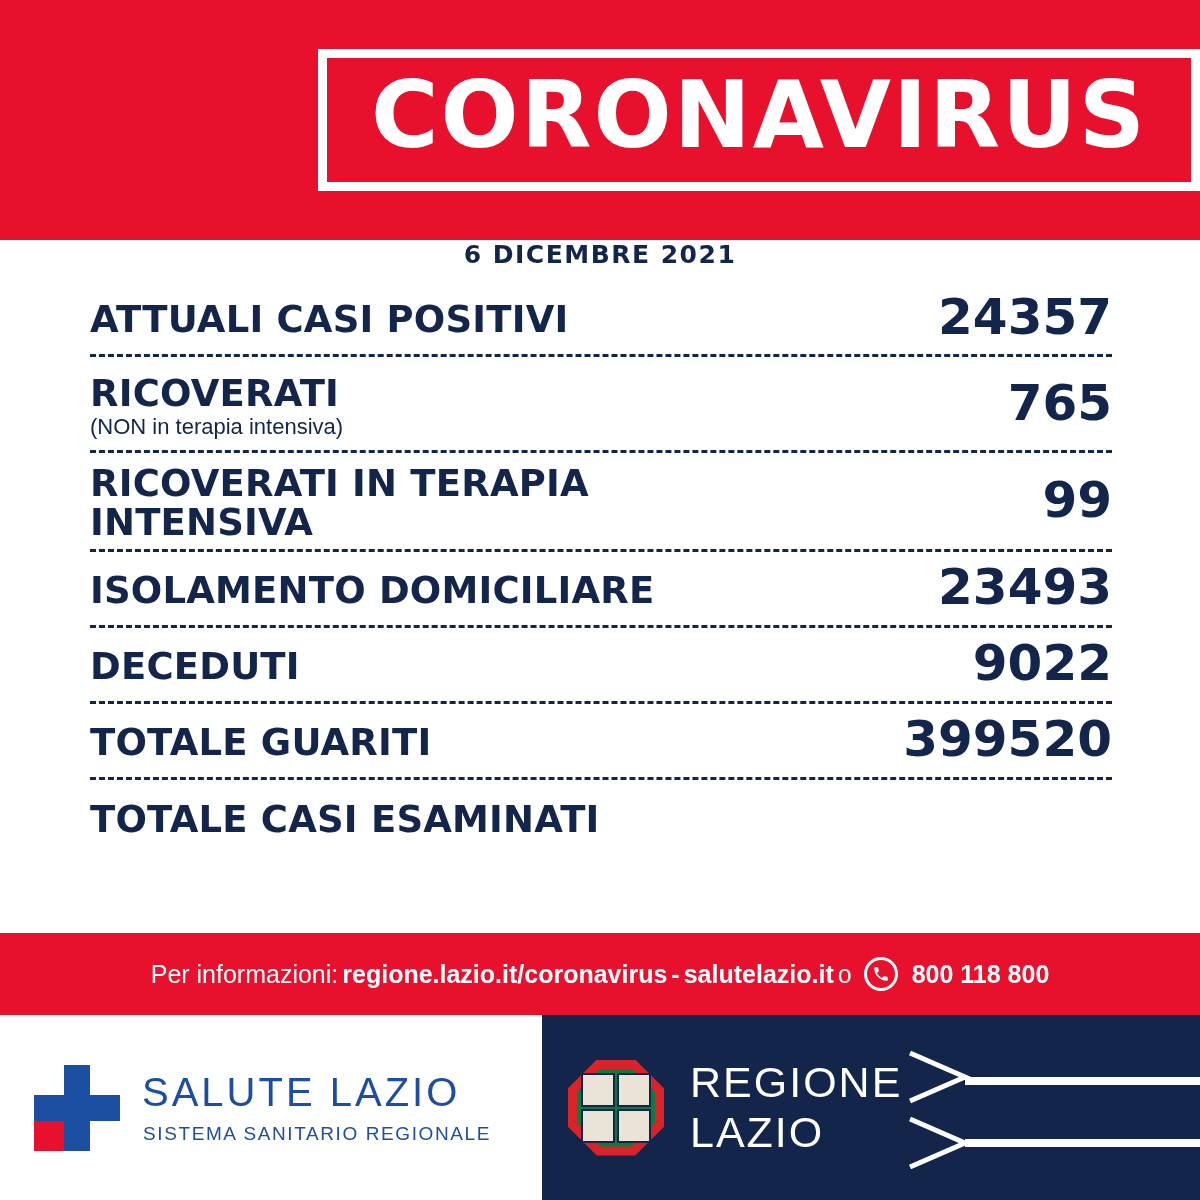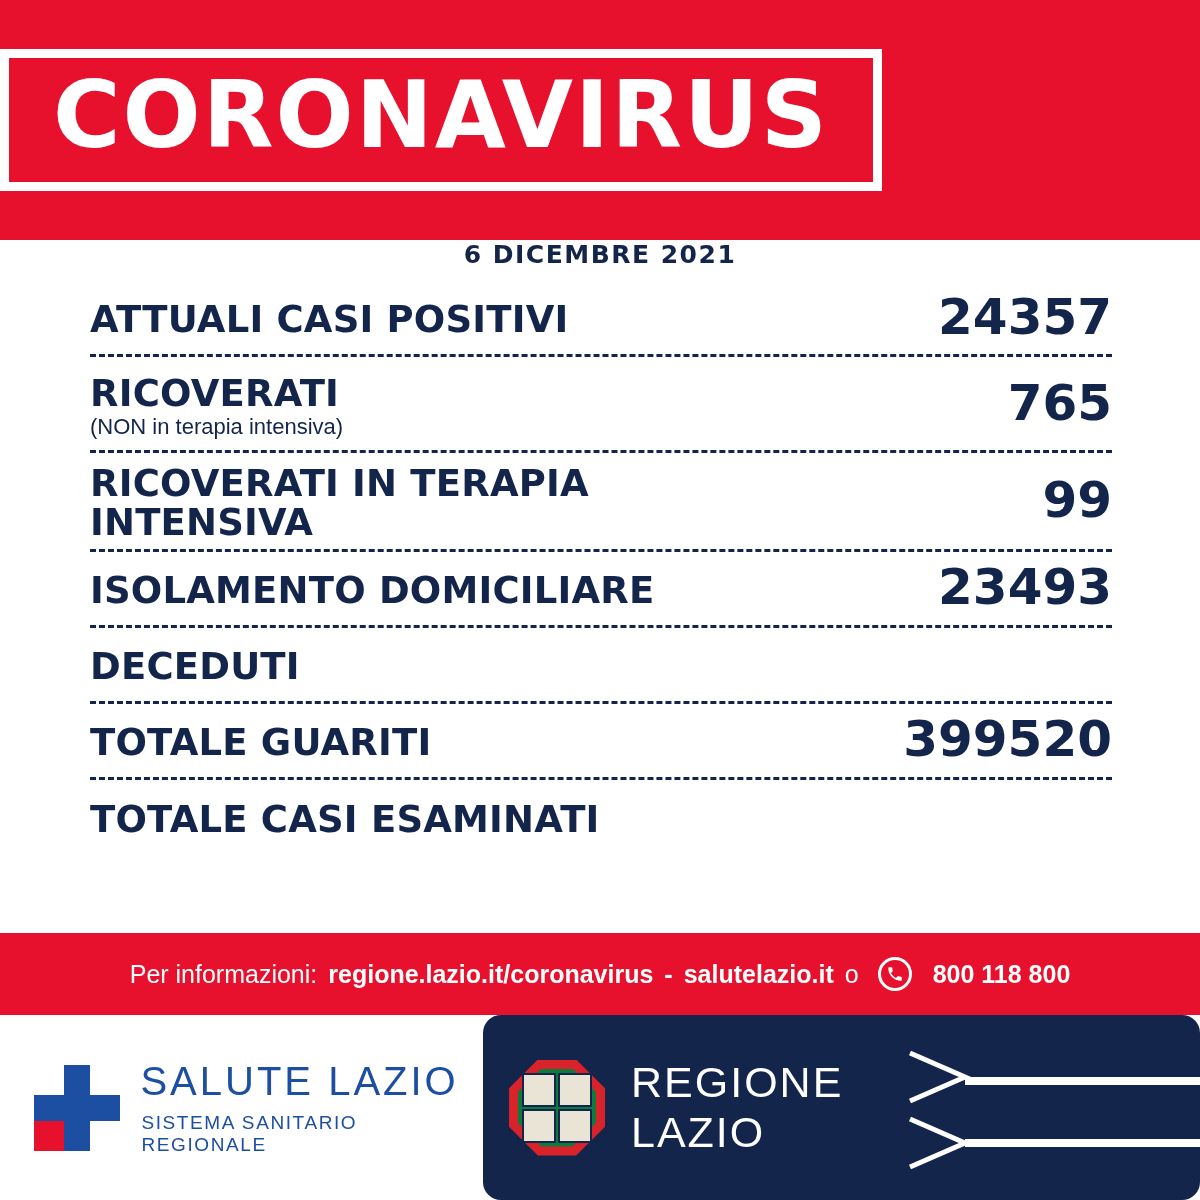--- a/index.html
+++ b/index.html
@@ -12,21 +12,21 @@
   .poster {
     position: relative;
     width: 1200px; height: 1200px;
     display: flex; flex-direction: column;
   }
 
   
   .header {
     background: #e8112d;
     height: 240px;
-    display: flex; align-items: center; justify-content: flex-start;
+    display: flex; align-items: center; justify-content: flex-end;
   }
   .header-frame {
     border: 9px solid #ffffff;
     padding: 10px 44px 18px 44px;
   }
   .header-title {
     color: #ffffff;
     font-size: 92px;
     font-weight: bold;
     letter-spacing: 2px;
@@ -90,21 +90,21 @@
   }
   .row-tall { min-height: 96px; }
 
   
   .infobar {
     background: #e8112d;
     height: 82px;
     display: flex;
     align-items: center;
     justify-content: center;
-    gap: 11px;
+    gap: 4px;
     color: #ffffff;
     font-size: 25px;
     white-space: nowrap;
   }
   .infobar .light { font-weight: normal; }
   .infobar .bold { font-weight: bold; }
   .phone-icon {
     display: inline-flex;
     align-items: center; justify-content: center;
     width: 34px; height: 34px;
@@ -113,21 +113,21 @@
     margin: 0 10px 0 8px;
   }
   .phone-icon svg { display: block; }
 
   
   .footer {
     height: 185px;
     display: flex;
   }
   .footer-left {
-    width: 483px;
+    width: 542px;
     background: #ffffff;
     display: flex;
     align-items: center;
     padding-left: 34px;
     gap: 22px;
   }
   .cross {
     position: relative;
     width: 86px; height: 86px;
   }
@@ -156,21 +156,20 @@
     font-family: "Liberation Sans", sans-serif;
   }
   .footer-right {
     flex: 1;
     background: #14254c;
     display: flex;
     align-items: center;
     padding-left: 26px;
     position: relative;
     overflow: hidden;
-    border-radius: 18px;
   }
   .emblem {
     width: 96px; height: 96px;
     position: relative;
     flex: 0 0 auto;
     margin-right: 26px;
   }
   .emblem-oct {
     position: absolute; inset: 0;
     background: #d8232a;
@@ -243,20 +242,21 @@
       <div class="stat-value">99</div>
     </div>
 
     <div class="stat-row">
       <div class="stat-label">ISOLAMENTO DOMICILIARE</div>
       <div class="stat-value">23493</div>
     </div>
 
     <div class="stat-row">
       <div class="stat-label">DECEDUTI</div>
+      <div class="stat-value">9022</div>
     </div>
 
     <div class="stat-row">
       <div class="stat-label">TOTALE GUARITI</div>
       <div class="stat-value">399520</div>
     </div>
 
     <div class="stat-row">
       <div class="stat-label">TOTALE CASI ESAMINATI</div>
     </div>

